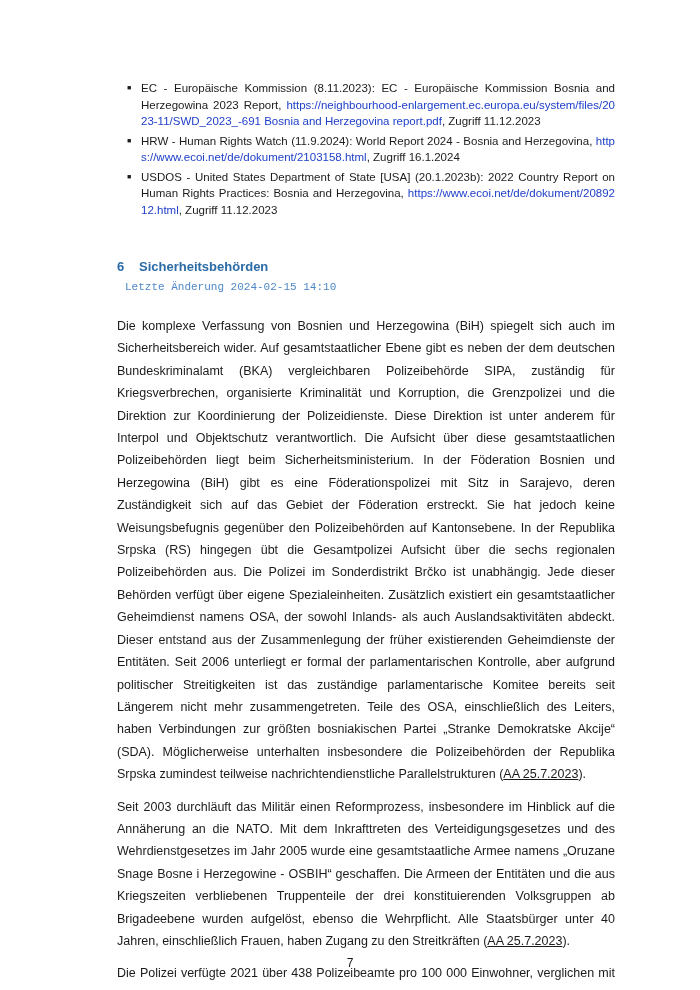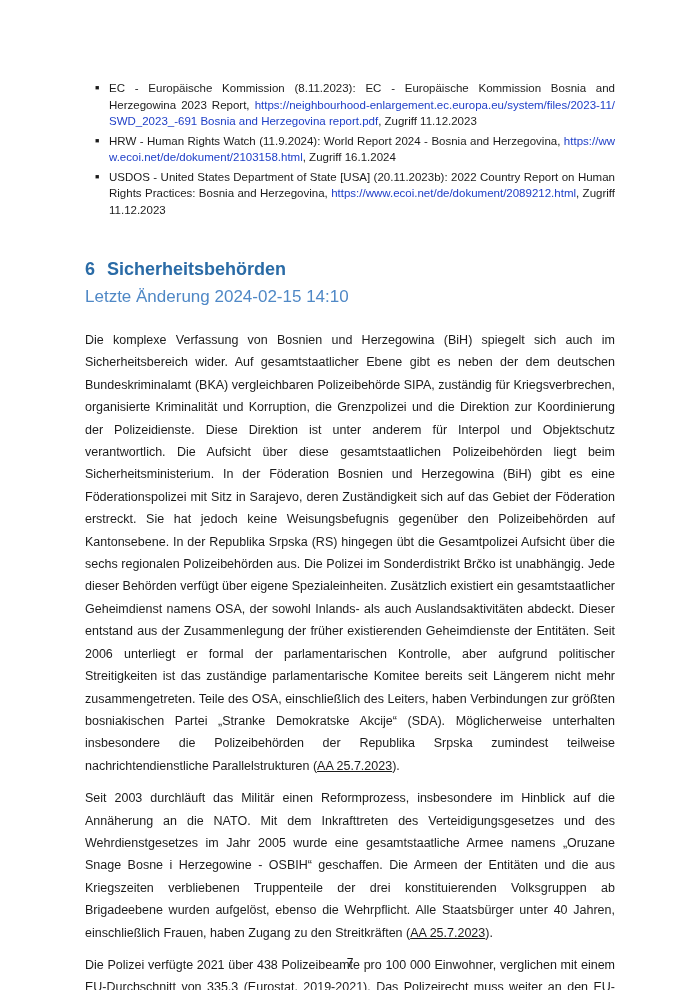--- a/index.html
+++ b/index.html
@@ -11,49 +11,51 @@
   * { box-sizing: border-box; }
   html, body { margin: 0; padding: 0; background: #ffffff; }
   .page {
     width: 700px;
     height: 990px;
     background: #ffffff;
     position: relative;
     font-family: "Liberation Sans", "DejaVu Sans", sans-serif;
     color: var(--text-color);
     overflow: hidden;
+    padding-left: 32px;
   }
   .content { padding: 80px 85px 0 85px; }
 
   
   .ref-list {
     margin: 0 0 0 10px;
     padding: 0;
     list-style: none;
     font-size: 11.5px;
     line-height: 16.5px;
     text-align: justify;
   }
   .ref-item { position: relative; padding-left: 14px; margin-bottom: 3px; }
   .bullet { position: absolute; left: 0; top: 0; }
   .bullet::before { content: "■"; font-size: 7px; position: relative; top: -2px; }
   .ref-list .run-link { word-break: break-all; }
 
   
   .section-heading {
     color: var(--heading-blue);
-    font-size: 18px;
+    font-size: 13px;
     font-weight: bold;
     margin: 41px 0 0 0;
   }
   .sec-num { display: inline-block; min-width: 22px; }
   .last-change {
     color: var(--subtitle-blue);
-    font-size: 17px;
-    margin: 7px 0 22px 0;
+    font-size: 11px;
+    margin: 7px 0 22px 8px;
+    font-family: Liberation Mono, monospace;
   }
 
   
   .body-par {
     font-size: 12.5px;
     line-height: 22.4px;
     text-align: justify;
     margin: 8px 0 10px 0;
     hyphens: auto;
     -webkit-hyphens: auto;
@@ -82,21 +84,21 @@
       <li class="ref-item">
         <span class="bullet"></span>
         <span class="ref-text"><span class="run-text">EC - Europäische Kommission (8.11.2023): EC - Europäische Kommission Bosnia and Herzegowina 2023 Report, </span><a class="run-link">https://neighbourhood-enlargement.ec.europa.eu/system/files/2023-11/SWD_2023_-691 Bosnia and Herzegovina report.pdf</a><span class="run-text">, Zugriff 11.12.2023</span></span>
       </li>
       <li class="ref-item">
         <span class="bullet"></span>
         <span class="ref-text"><span class="run-text">HRW - Human Rights Watch (11.9.2024): World Report 2024 - Bosnia and Herzegovina, </span><a class="run-link">https://www.ecoi.net/de/dokument/2103158.html</a><span class="run-text">, Zugriff 16.1.2024</span></span>
       </li>
       <li class="ref-item">
         <span class="bullet"></span>
-        <span class="ref-text"><span class="run-text">USDOS - United States Department of State [USA] (20.11.2023b): 2022 Country Report on Human Rights Practices: Bosnia and Herzegovina, </span><a class="run-link">https://www.ecoi.net/de/dokument/2089212.html</a><span class="run-text">, Zugriff 11.12.2023</span></span>
+        <span class="ref-text"><span class="run-text">USDOS - United States Department of State [USA] (20.1.2023b): 2022 Country Report on Human Rights Practices: Bosnia and Herzegovina, </span><a class="run-link">https://www.ecoi.net/de/dokument/2089212.html</a><span class="run-text">, Zugriff 11.12.2023</span></span>
       </li>
     </ul>
 
     <h2 class="section-heading"><span class="sec-num">6</span><span class="sec-title">Sicherheitsbehörden</span></h2>
 
     <div class="last-change">Letzte Änderung 2024-02-15 14:10</div>
 
     <p class="body-par"><span class="run-text">Die komplexe Verfassung von Bosnien und Herzegowina (BiH) spiegelt sich auch im Sicherheitsbereich wider. Auf gesamtstaatlicher Ebene gibt es neben der dem deutschen Bundeskriminalamt (BKA) vergleichbaren Polizeibehörde SIPA, zuständig für Kriegsverbrechen, organisierte Kriminalität und Korruption, die Grenzpolizei und die Direktion zur Koordinierung der Polizeidienste. Diese Direktion ist unter anderem für Interpol und Objektschutz verantwortlich. Die Aufsicht über diese gesamtstaatlichen Polizeibehörden liegt beim Sicherheitsministerium. In der Föderation Bosnien und Herzegowina (BiH) gibt es eine Föderationspolizei mit Sitz in Sarajevo, deren Zuständigkeit sich auf das Gebiet der Föderation erstreckt. Sie hat jedoch keine Weisungsbefugnis gegenüber den Polizeibehörden auf Kantonsebene. In der Republika Srpska (RS) hingegen übt die Gesamtpolizei Aufsicht über die sechs regionalen Polizeibehörden aus. Die Polizei im Sonderdistrikt Brčko ist unabhängig. Jede dieser Behörden verfügt über eigene Spezialeinheiten. Zusätzlich existiert ein gesamtstaatlicher Geheimdienst namens OSA, der sowohl Inlands- als auch Auslandsaktivitäten abdeckt. Dieser entstand aus der Zusammenlegung der früher existierenden Geheimdienste der Entitäten. Seit 2006 unterliegt er formal der parlamentarischen Kontrolle, aber aufgrund politischer Streitigkeiten ist das zuständige parlamentarische Komitee bereits seit Längerem nicht mehr zusammengetreten. Teile des OSA, einschließlich des Leiters, haben Verbindungen zur größten bosniakischen Partei „Stranke Demokratske Akcije“ (SDA). Möglicherweise unterhalten insbesondere die Polizeibehörden der Republika Srpska zumindest teilweise nachrichtendienstliche Parallelstrukturen (</span><a class="run-ref">AA 25.7.2023</a><span class="run-text">).</span></p>
     <p class="body-par"><span class="run-text">Seit 2003 durchläuft das Militär einen Reformprozess, insbesondere im Hinblick auf die Annäherung an die NATO. Mit dem Inkrafttreten des Verteidigungsgesetzes und des Wehrdienstgesetzes im Jahr 2005 wurde eine gesamtstaatliche Armee namens „Oruzane Snage Bosne i Herzegowine - OSBIH“ geschaffen. Die Armeen der Entitäten und die aus Kriegszeiten verbliebenen Truppenteile der drei konstituierenden Volksgruppen ab Brigadeebene wurden aufgelöst, ebenso die Wehrpflicht. Alle Staatsbürger unter 40 Jahren, einschließlich Frauen, haben Zugang zu den Streitkräften (</span><a class="run-ref">AA 25.7.2023</a><span class="run-text">).</span></p>
     <p class="body-par"><span class="run-text">Die Polizei verfügte 2021 über 438 Polizeibeamte pro 100 000 Einwohner, verglichen mit einem EU-Durchschnitt von 335,3 (Eurostat, 2019-2021). Das Polizeirecht muss weiter an den EU-Acquis angeglichen werden, wobei die polizeilichen Rechtsvorschriften auf allen Ebenen nur in begrenztem Umfang verbessert und harmonisiert wurden. Eine wirksame polizeiliche Rechenschaftspflicht, Integrität und Zusammenarbeit wird dadurch behindert. Die Grenzpolizei war weiterhin auf die Unterstützung anderer Strafverfolgungsbehörden angewiesen, um die Grenzen</span></p>

